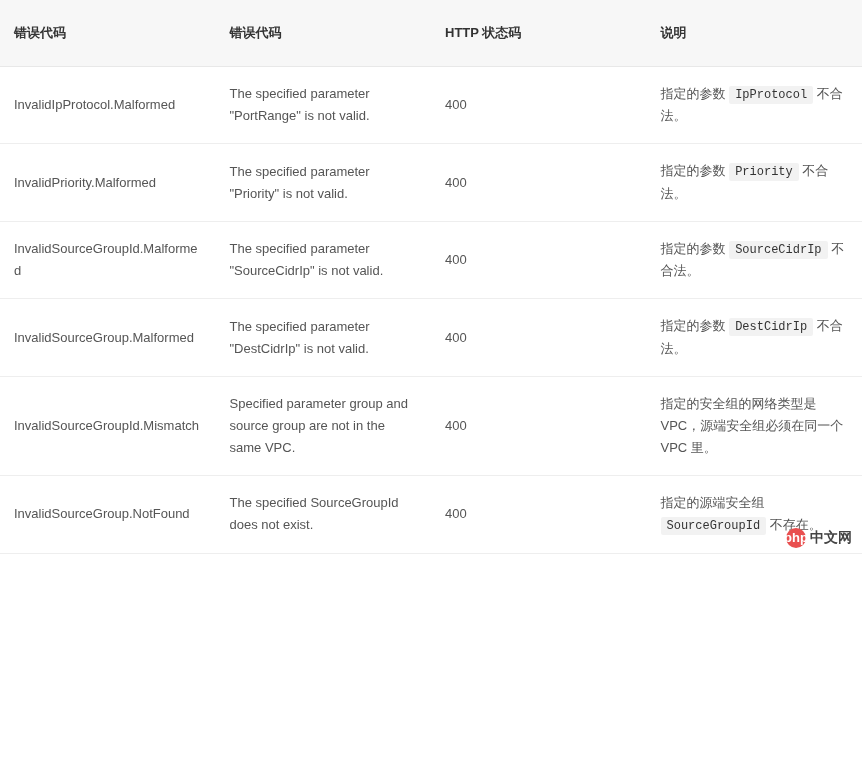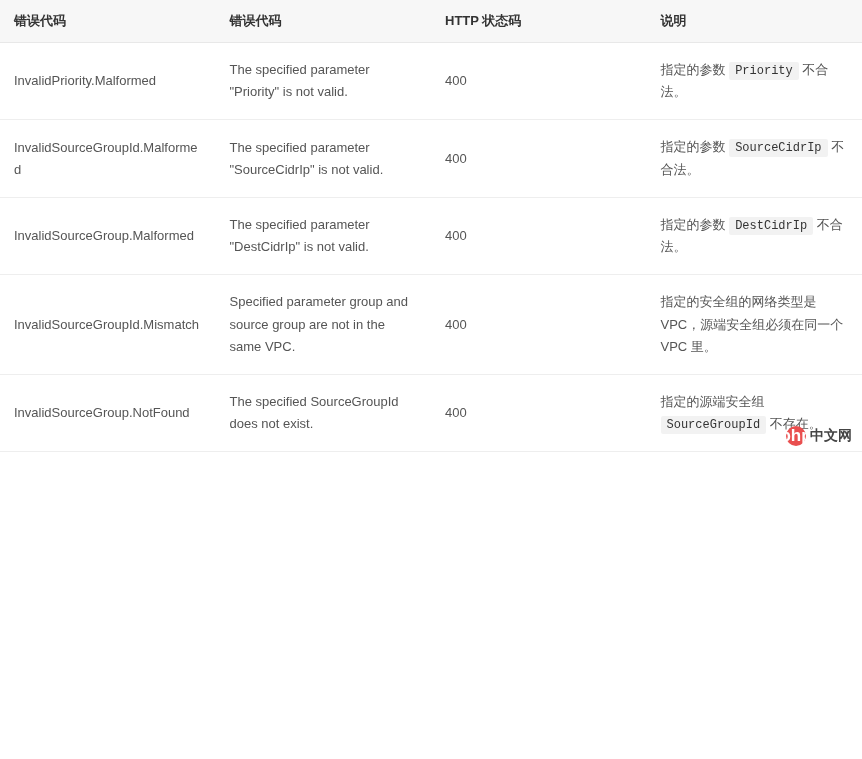--- a/index.html
+++ b/index.html
@@ -18,21 +18,21 @@
     width: 100%;
     table-layout: fixed;
   }
   col.c1 { width: 25%; }
   col.c2 { width: 25%; }
   col.c3 { width: 25%; }
   col.c4 { width: 25%; }
   th {
     background: #f7f7f7;
     text-align: left;
-    padding: 12px 14px;
+    padding: 24px 14px;
     font-weight: 600;
     color: #333;
     border-bottom: 1px solid #e8e8e8;
     font-size: 13px;
   }
   td {
     padding: 16px 14px;
     border-bottom: 1px solid #eee;
     vertical-align: middle;
     color: #555;
@@ -60,21 +60,21 @@
   }
   .logo .icon {
     width: 20px;
     height: 20px;
     border-radius: 50%;
     background: #e94f4f;
     color: #fff;
     display: flex;
     align-items: center;
     justify-content: center;
-    font-size: 17px;
+    font-size: 13px;
     font-weight: bold;
     margin-left: 24px;
   }
 </style>
 </head>
 <body>
 
 <table>
   <colgroup>
     <col class="c1">
@@ -84,20 +84,26 @@
   </colgroup>
   <thead>
     <tr>
       <th>错误代码</th>
       <th>错误代码</th>
       <th>HTTP 状态码</th>
       <th>说明</th>
     </tr>
   </thead>
   <tbody id="tbody">
+      <tr>
+        <td>InvalidIpProtocol.Malformed</td>
+        <td>The specified parameter "PortRange" is not valid.</td>
+        <td>400</td>
+        <td><span>指定的参数 </span><code class="inline">IpProtocol</code><span> 不合法。</span></td>
+      </tr>
       <tr>
         <td>InvalidPriority.Malformed</td>
         <td>The specified parameter "Priority" is not valid.</td>
         <td>400</td>
         <td><span>指定的参数 </span><code class="inline">Priority</code><span> 不合法。</span></td>
       </tr>
       <tr>
         <td>InvalidSourceGroupId.Malformed</td>
         <td>The specified parameter "SourceCidrIp" is not valid.</td>
         <td>400</td>

